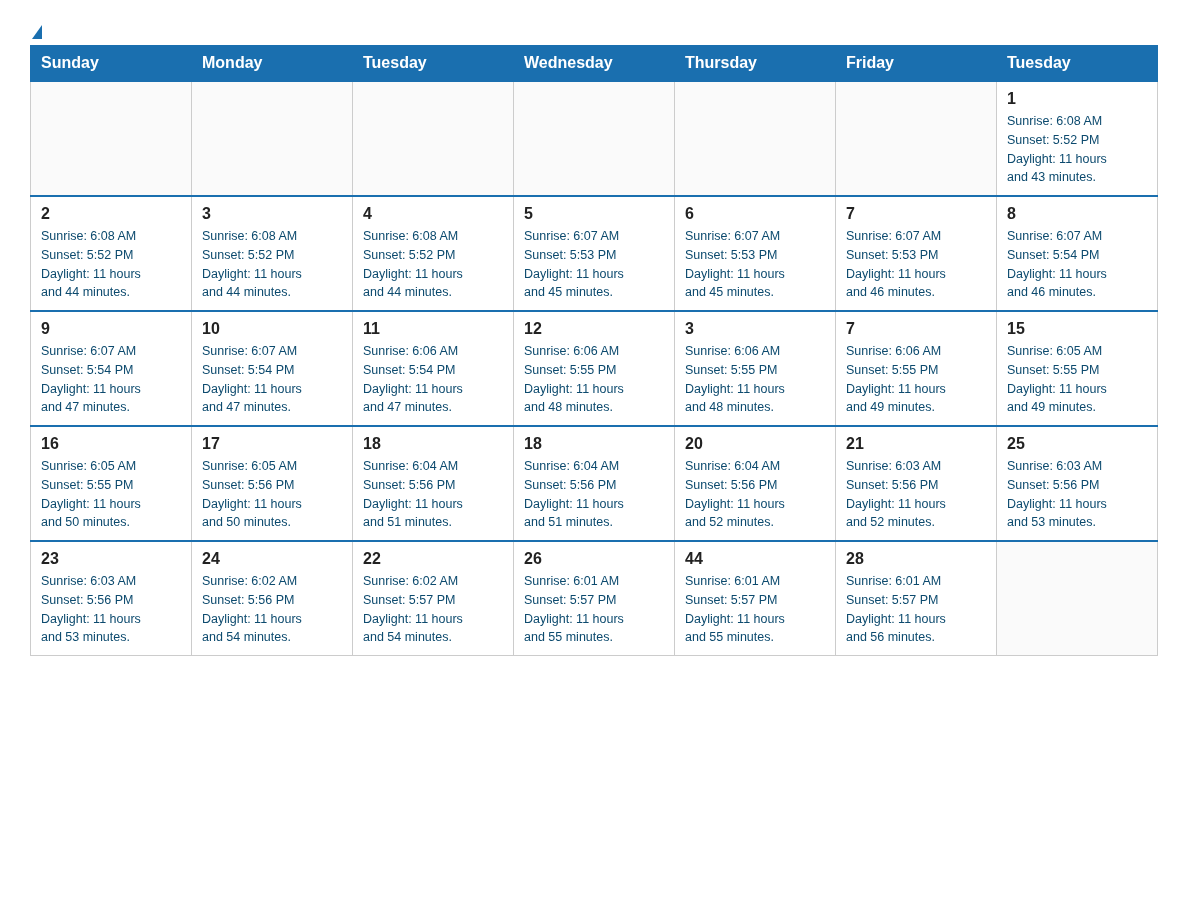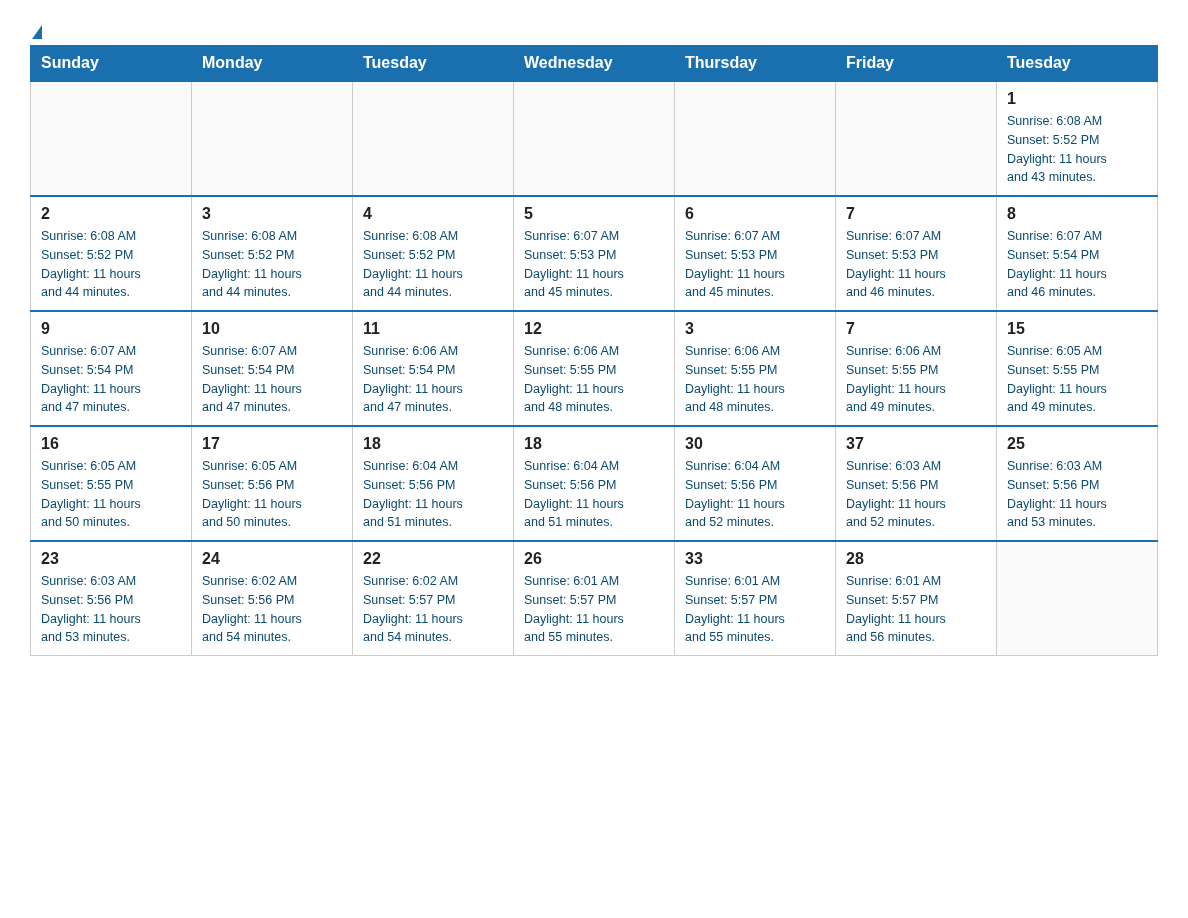--- a/index.html
+++ b/index.html
@@ -269,28 +269,28 @@
 and 51 minutes.</div>
         </td>
         <td>
           <span class="day-number">18</span>
           <div class="day-info" style="white-space: pre-line;">Sunrise: 6:04 AM
 Sunset: 5:56 PM
 Daylight: 11 hours
 and 51 minutes.</div>
         </td>
         <td>
-          <span class="day-number">30</span>
+          <span class="day-number">20</span>
           <div class="day-info" style="white-space: pre-line;">Sunrise: 6:04 AM
 Sunset: 5:56 PM
 Daylight: 11 hours
 and 52 minutes.</div>
         </td>
         <td>
-          <span class="day-number">37</span>
+          <span class="day-number">21</span>
           <div class="day-info" style="white-space: pre-line;">Sunrise: 6:03 AM
 Sunset: 5:56 PM
 Daylight: 11 hours
 and 52 minutes.</div>
         </td>
         <td>
           <span class="day-number">25</span>
           <div class="day-info" style="white-space: pre-line;">Sunrise: 6:03 AM
 Sunset: 5:56 PM
 Daylight: 11 hours
@@ -320,21 +320,21 @@
 and 54 minutes.</div>
         </td>
         <td>
           <span class="day-number">26</span>
           <div class="day-info" style="white-space: pre-line;">Sunrise: 6:01 AM
 Sunset: 5:57 PM
 Daylight: 11 hours
 and 55 minutes.</div>
         </td>
         <td>
-          <span class="day-number">33</span>
+          <span class="day-number">44</span>
           <div class="day-info" style="white-space: pre-line;">Sunrise: 6:01 AM
 Sunset: 5:57 PM
 Daylight: 11 hours
 and 55 minutes.</div>
         </td>
         <td>
           <span class="day-number">28</span>
           <div class="day-info" style="white-space: pre-line;">Sunrise: 6:01 AM
 Sunset: 5:57 PM
 Daylight: 11 hours

